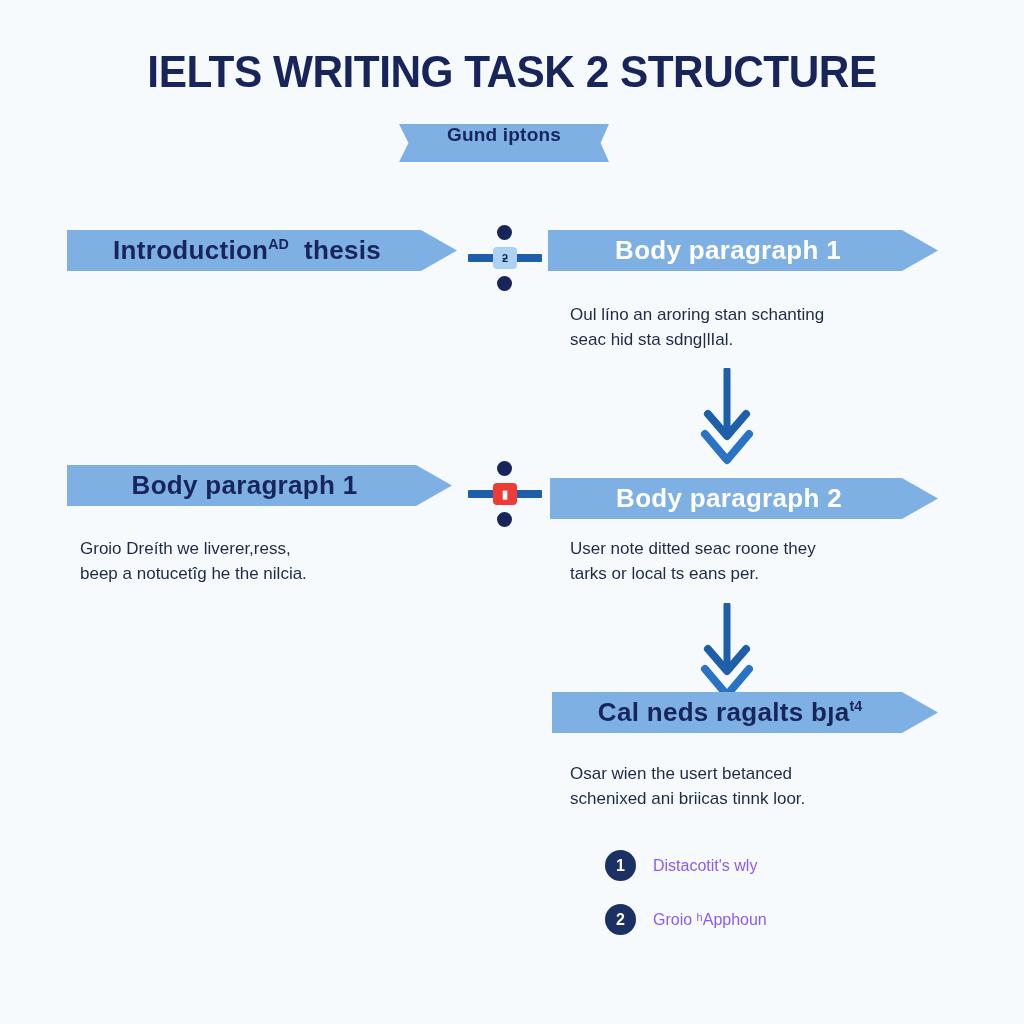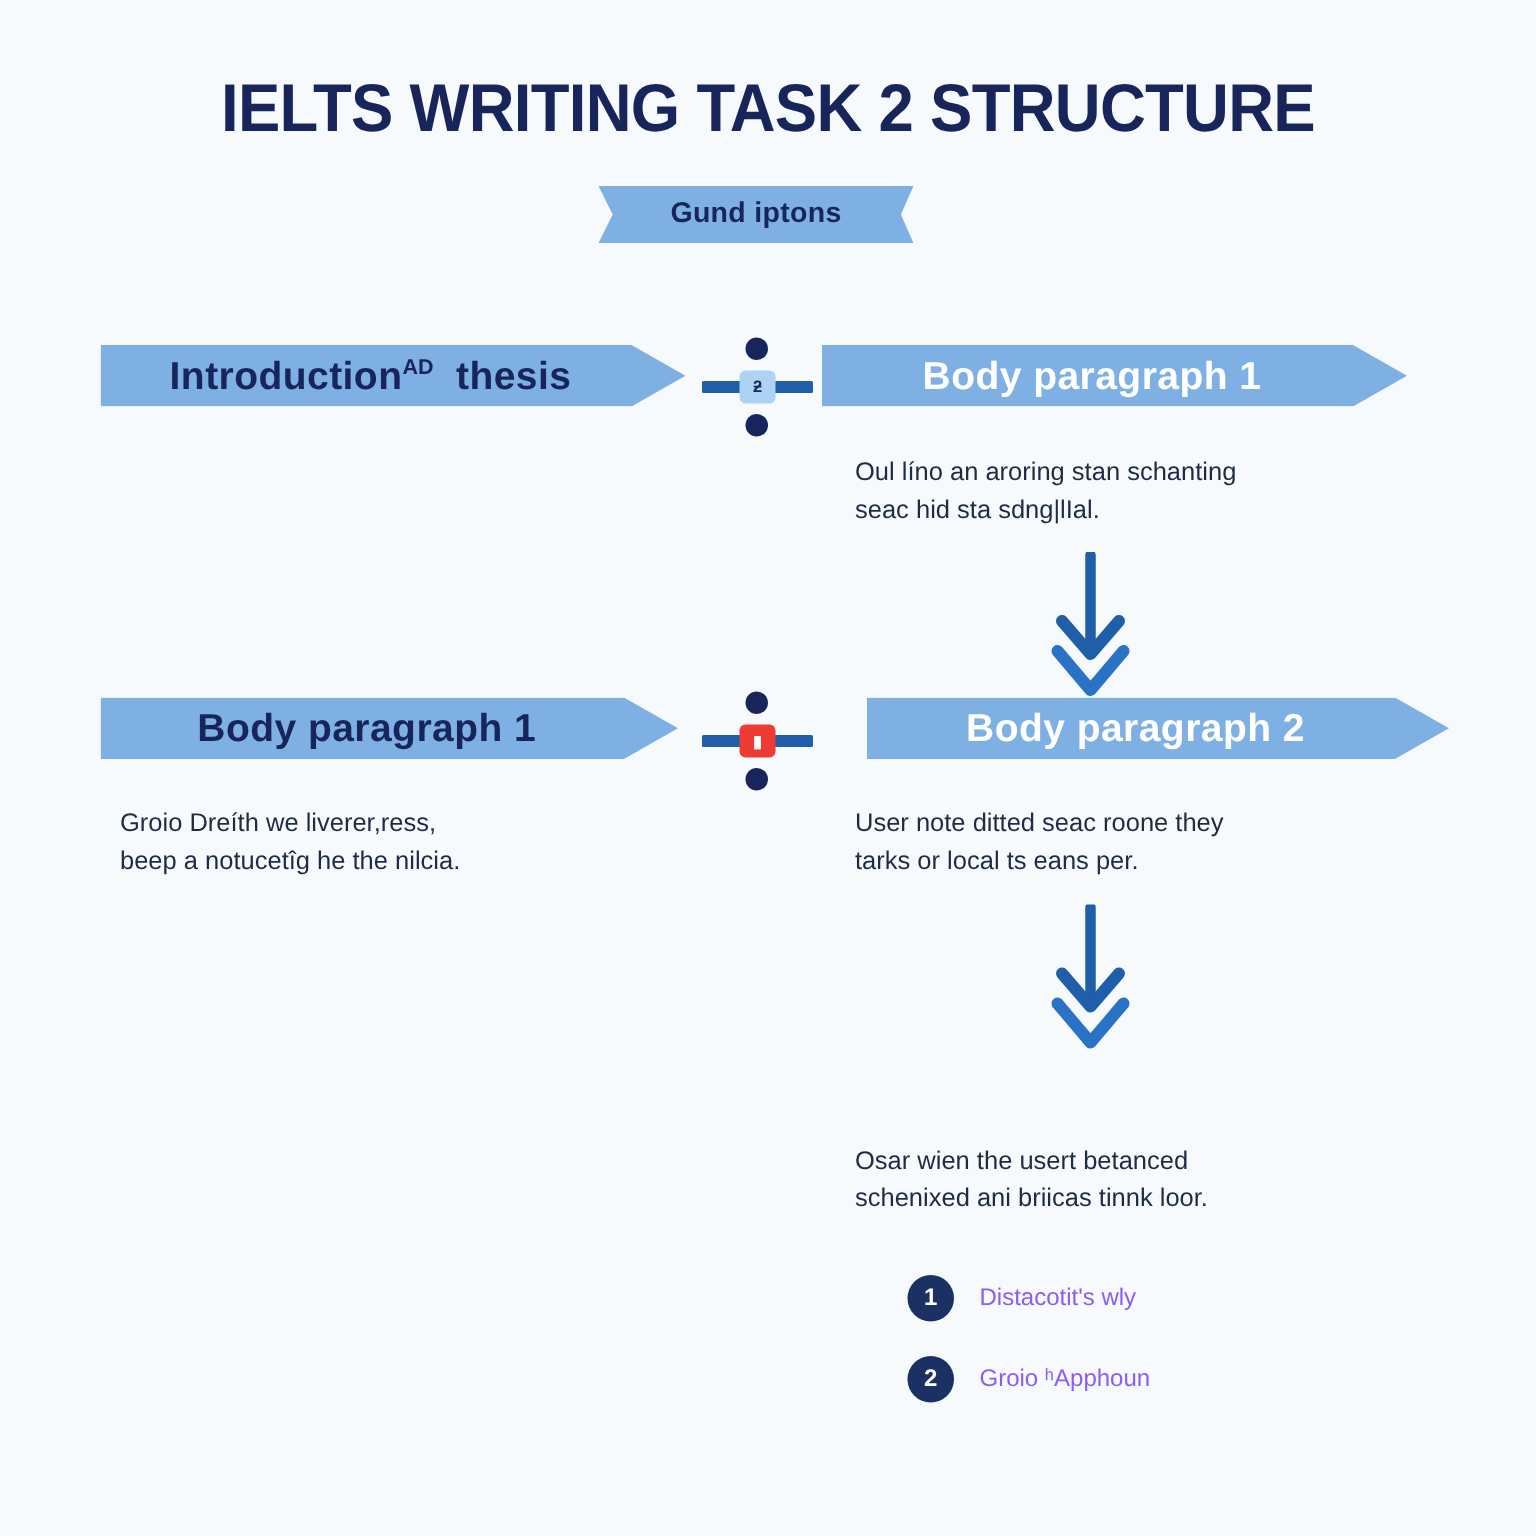--- a/index.html
+++ b/index.html
@@ -40,21 +40,21 @@
 
   
   .ribbon {
     position: absolute;
     left: 399px;
     top: 124px;
     width: 210px;
     height: 38px;
     background: #7fb0e3;
     display: flex;
-    align-items: center;
+    align-items: flex-start;
     justify-content: center;
     -webkit-clip-path: polygon(0 0, 100% 0, 100% 100%, 0 100%, 4.5% 50%);
     clip-path: polygon(0 0, 100% 0, 96% 50%, 100% 100%, 0 100%, 4.5% 50%);
   }
   .ribbon-label {
     font-size: 19px;
     font-weight: 600;
     color: #17255a;
     letter-spacing: 0.2px;
   }
@@ -224,36 +224,41 @@
   <div class="caption" style="left:80px; top:537px; width:380px;">Groio Dreíth we liverer,ress,
 beep a notucetîg he the nilcia.</div>
 
   <div class="connector" style="left:468px; top:461px;">
     <div class="dot top"></div>
     <div class="bar"></div>
     <div class="chip red">▮</div>
     <div class="dot bottom"></div>
   </div>
 
-  <div class="arrow" style="left:550px; top:465px; width:388px;margin-left:28px;">
+  <div class="arrow" style="left:550px; top:478px; width:388px;">
     <span class="arrow-label white">
       <span>Body paragraph  2</span>
     </span>
   </div>
   <div class="caption" style="left:570px; top:537px; width:380px;">User note ditted seac roone they
 tarks or local ts eans per.</div>
 
   <div class="down-arrow" style="left:692px; top:603px;">
     <svg width="70" height="100" viewBox="0 0 70 100">
       <path d="M35 2 L35 62" stroke="#1f5fa9" stroke-width="7" fill="none" stroke-linecap="round"></path>
       <path d="M16 46 L35 68 L54 46" stroke="#1f5fa9" stroke-width="8" fill="none" stroke-linecap="round" stroke-linejoin="round"></path>
       <path d="M13 66 L35 92 L57 66" stroke="#2a73c4" stroke-width="8" fill="none" stroke-linecap="round" stroke-linejoin="round"></path>
     </svg>
   </div>
 
+  <div class="arrow" style="left:552px; top:692px; width:386px;">
+    <span class="arrow-label navy">
+      <span>Cal neds ragalts bȷa</span><span class="sup">t4</span>
+    </span>
+  </div>
   <div class="caption" style="left:570px; top:762px; width:380px;">Osar wien the usert betanced
 schenixed ani briicas tinnk loor.</div>
 
   <div class="numlist">
     <div class="numitem">
       <div class="numbadge">1</div>
       <div class="numtext">Distacotit's wly</div>
     </div>
     <div class="numitem">
       <div class="numbadge">2</div>

